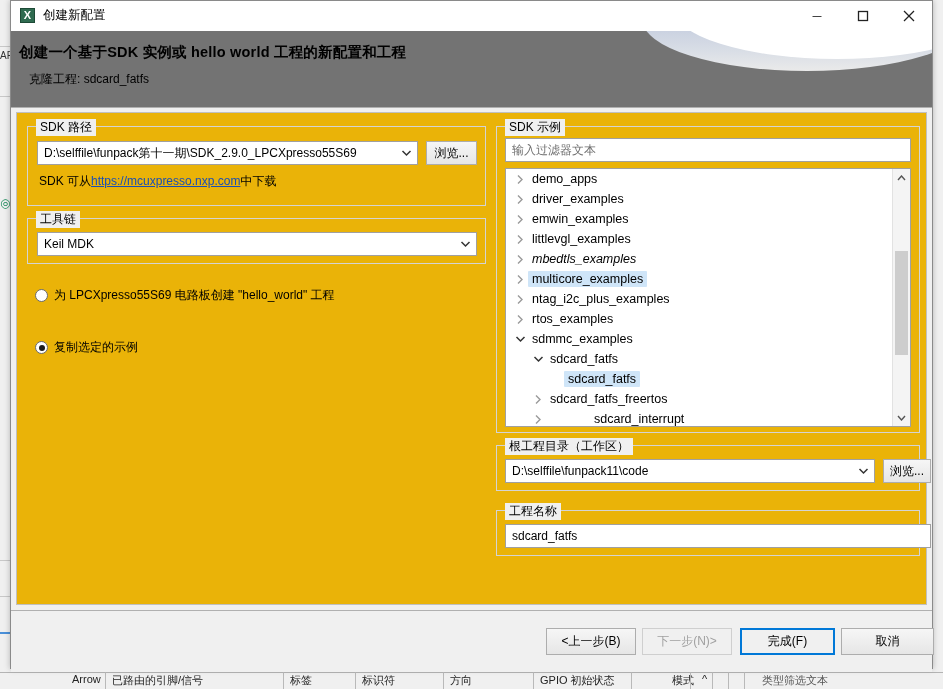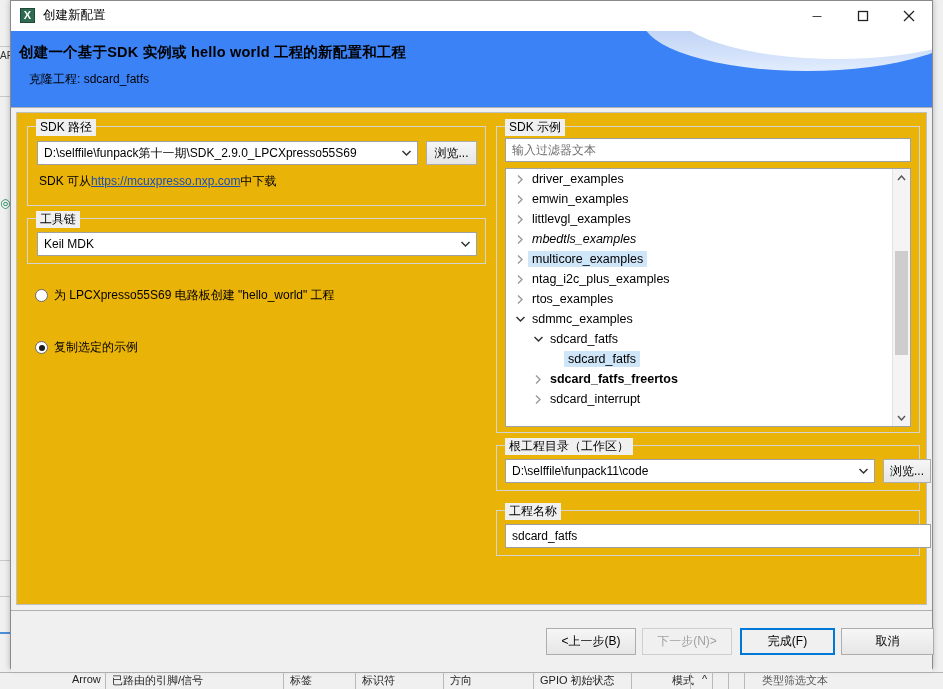--- a/index.html
+++ b/index.html
@@ -28,21 +28,21 @@
   .titlebar{position:relative;height:29px;background:#ffffff;border-bottom:1px solid #ffffff;}
   .title-icon{position:absolute;left:9px;top:7px;width:15px;height:15px;background:#2f6b50;
     border:1px solid #1d4a36;box-sizing:border-box;color:#fff;font-size:11px;font-weight:bold;
     line-height:13px;text-align:center;font-family:"Liberation Sans",sans-serif;}
   .title-text{position:absolute;left:32px;top:6px;font-size:12.5px;color:#000;}
   .win-btn{position:absolute;top:0;width:46px;height:29px;cursor:default;}
   .win-btn svg{position:absolute;left:50%;top:50%;transform:translate(-50%,-50%);}
   #btn-min{right:92px;} #btn-max{right:46px;} #btn-close{right:0;}
 
   
-  .header{position:relative;height:76px;background:#3b82f6;border-bottom:1px solid #b0b0b0;overflow:hidden;}
+  .header{position:relative;height:76px;background:#737373;border-bottom:1px solid #b0b0b0;overflow:hidden;}
   .swoosh{position:absolute;right:-40px;top:-64px;width:330px;height:104px;border-radius:50%;
     background:linear-gradient(180deg,#b9c7e8 0%,#ccd7ef 45%,#eaf0fa 80%,#ffffff 100%);opacity:.85;}
   .swoosh2{position:absolute;right:-70px;top:-76px;width:330px;height:104px;border-radius:50%;background:#ffffff;}
   .hdr-title{position:absolute;left:8px;top:12px;font-size:14.5px;font-weight:bold;color:#000;letter-spacing:.2px;}
   .hdr-sub{position:absolute;left:18px;top:40px;font-size:12px;color:#000;}
 
   
   .content{position:relative;height:502px;background:#f0f0f0;}
   .panel{position:absolute;left:5px;top:4px;width:911px;height:493px;background:#eab308;
     border:1px solid #c0c0c0;box-sizing:border-box;}
@@ -200,20 +200,28 @@
         <span class="tph">输入过滤器文本</span>
       </div>
       <div class="treebox" style="left:488px;top:55px;width:406px;height:259px;">
         <div class="tree-scroll" id="tree-rows">
             <div class="trow" style="padding-left: 6px;">
               <span class="twist">
                 <svg width="8" height="11" viewBox="0 0 8 11">
                   <polyline points="2,1.5 6,5.5 2,9.5" fill="none" stroke="#9a9a9a" stroke-width="1.4"></polyline>
                 </svg>
               </span>
+              <span class="tlabel">demo_apps</span>
+            </div>
+            <div class="trow" style="padding-left: 6px;">
+              <span class="twist">
+                <svg width="8" height="11" viewBox="0 0 8 11">
+                  <polyline points="2,1.5 6,5.5 2,9.5" fill="none" stroke="#9a9a9a" stroke-width="1.4"></polyline>
+                </svg>
+              </span>
               <span class="tlabel">driver_examples</span>
             </div>
             <div class="trow" style="padding-left: 6px;">
               <span class="twist">
                 <svg width="8" height="11" viewBox="0 0 8 11">
                   <polyline points="2,1.5 6,5.5 2,9.5" fill="none" stroke="#9a9a9a" stroke-width="1.4"></polyline>
                 </svg>
               </span>
               <span class="tlabel">emwin_examples</span>
             </div>
@@ -270,29 +278,29 @@
                 <svg width="11" height="8" viewBox="0 0 11 8">
                   <polyline points="1.5,2 5.5,6 9.5,2" fill="none" stroke="#333" stroke-width="1.5"></polyline>
                 </svg>
               </span>
               <span class="tlabel">sdcard_fatfs</span>
             </div>
             <div class="trow" style="padding-left: 42px;">
               <span class="twist"></span>
               <span class="tlabel sel">sdcard_fatfs</span>
             </div>
-            <div class="trow" style="padding-left: 24px; font-weight: bold;">
+            <div class="trow" style="padding-left: 24px;">
               <span class="twist">
                 <svg width="8" height="11" viewBox="0 0 8 11">
                   <polyline points="2,1.5 6,5.5 2,9.5" fill="none" stroke="#9a9a9a" stroke-width="1.4"></polyline>
                 </svg>
               </span>
               <span class="tlabel">sdcard_fatfs_freertos</span>
             </div>
-            <div class="trow" style="padding-left: 24px;">
+            <div class="trow" style="padding-left: 24px; gap: 44px;">
               <span class="twist">
                 <svg width="8" height="11" viewBox="0 0 8 11">
                   <polyline points="2,1.5 6,5.5 2,9.5" fill="none" stroke="#9a9a9a" stroke-width="1.4"></polyline>
                 </svg>
               </span>
               <span class="tlabel">sdcard_interrupt</span>
             </div>
           </div>
         <div class="scrollbar">
           <div class="sb-arrow sb-up">

